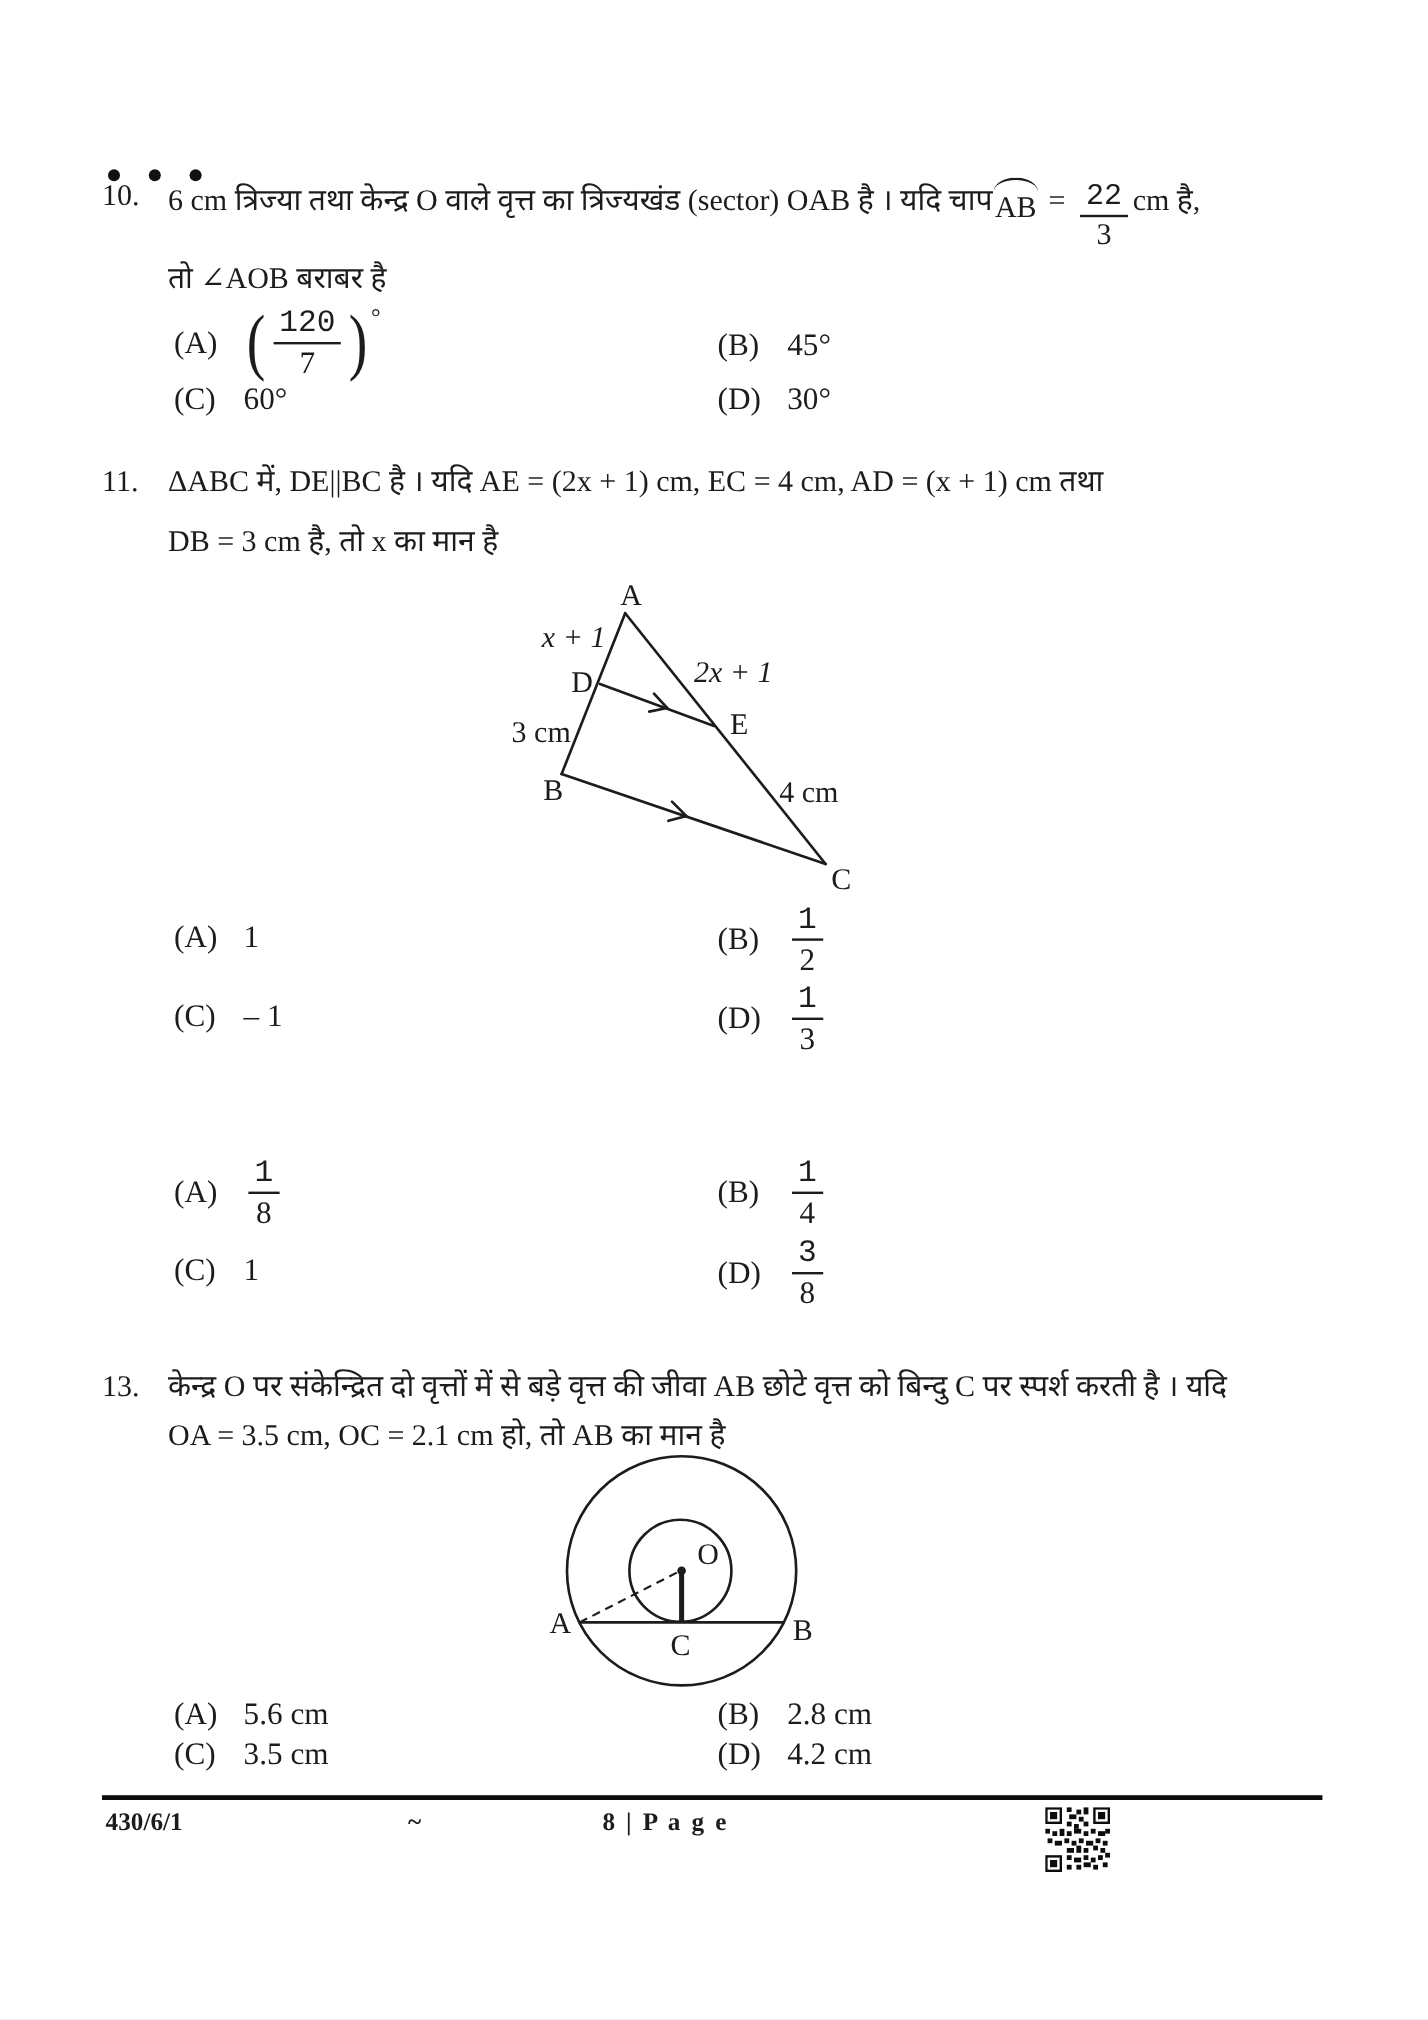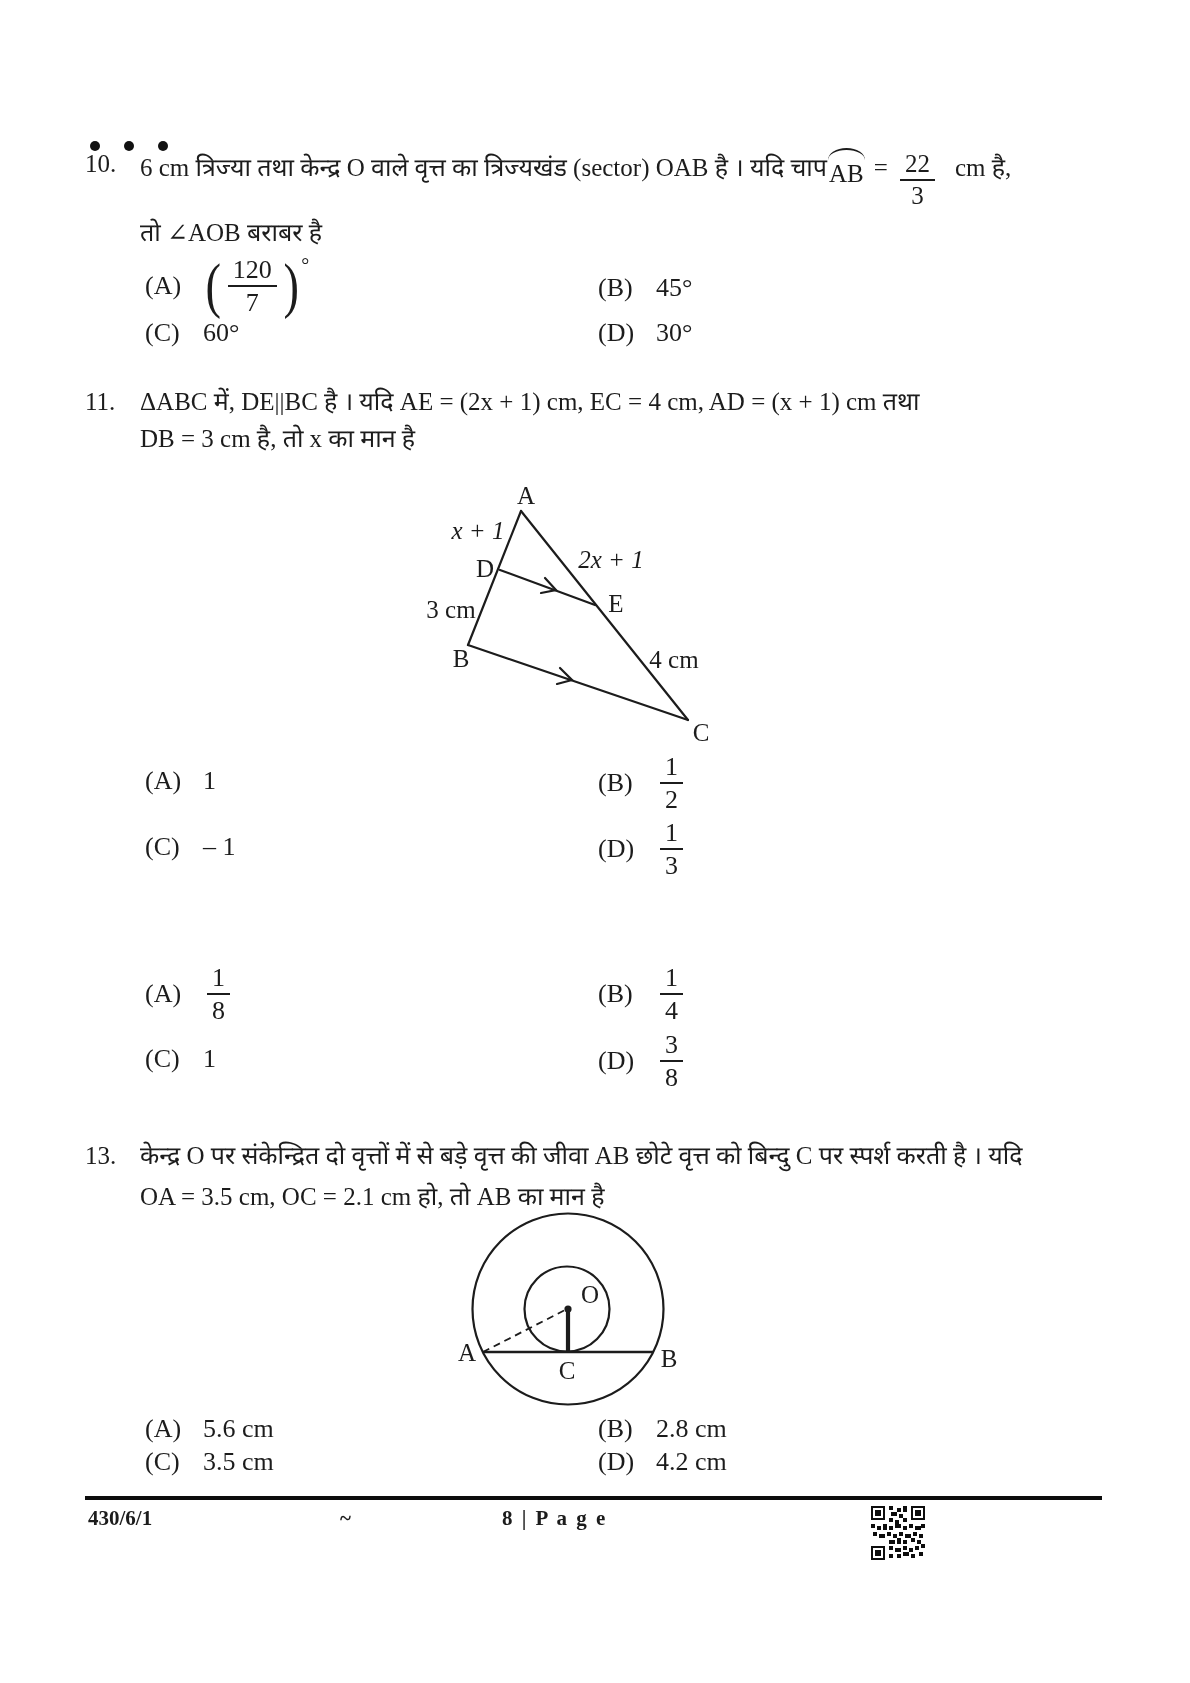--- a/index.html
+++ b/index.html
@@ -19,21 +19,21 @@
   .bullets .dot { width:10px; height:10px; border-radius:50%; background:#111; }
 
   
   .qline { font-size:25px; line-height:36px; white-space:nowrap; }
   .qnum  { display:inline-block; width:55px; font-size:25px; }
   .mathline { display:flex; align-items:flex-start; white-space:nowrap; }
 
   
   .frac { display:inline-flex; flex-direction:column; align-items:center;
           line-height:1.12; font-size:25px; vertical-align:middle; margin:0 4px; }
-  .frac .num { padding:0 5px 1px 5px; border-bottom:2px solid #1c1c1c; }
+  .frac .num { padding:0 5px 1px 5px; border-bottom:2px solid #1c1c1c;font-family:Liberation Mono, monospace; }
   .frac .den { padding:1px 5px 0 5px; }
 
   
   .arc { position:relative; display:inline-block; padding:6px 2px 0 2px; }
   .arc::before { content:""; position:absolute; left:1px; right:1px; top:-2px; height:10px;
                  border-top:2.2px solid #1c1c1c;
                  border-radius:50% 50% 0 0 / 100% 100% 0 0; }
 
   
   .opt-row { left:0; width:1100px; display:block; }
@@ -68,21 +68,21 @@
 
   <div class="abs mathline" style="top:150px; left:85px; height:62px;">
     <span class="qnum">10.</span>
     <span class="qline">6 cm त्रिज्या तथा केन्द्र O वाले वृत्त का त्रिज्यखंड (sector) OAB है । यदि चाप </span>
     <span class="arc qline">AB</span>
     <span class="qline" style="margin:0 8px;">=</span>
     <span class="frac">
       <span class="num">22</span>
       <span class="den">3</span>
     </span>
-    <span class="qline" style="margin-left:16px;">cm है,</span>
+    <span class="qline" style="margin-left:0;">cm है,</span>
   </div>
   <div class="abs qline" style="top:215px; left:140px;">तो ∠AOB बराबर है</div>
 
   <div class="abs opt-row" style="top:255px; height:72px;">
     <div class="opt col1" style="top:0;">
       <span class="opt-label">(A)</span>
       <span class="paren-group">
         <span class="big-paren">(</span>
         <span class="frac">
           <span class="num">120</span>
@@ -103,21 +103,21 @@
       <span>60°</span>
     </div>
     <div class="opt col2" style="top:0;">
       <span class="opt-label">(D)</span>
       <span>30°</span>
     </div>
   </div>
 
   <div class="abs" style="top:384px; left:85px;">
     <div class="qline"><span class="qnum">11.</span><span>ΔABC में, DE||BC है । यदि AE = (2x + 1) cm, EC = 4 cm, AD = (x + 1) cm तथा</span></div>
-    <div class="qline" style="margin-left:55px; margin-top:1px;">DB = 3 cm है, तो x का मान है</div>
+    <div class="qline" style="margin-left:55px; margin-top:14px;">DB = 3 cm है, तो x का मान है</div>
   </div>
 
   <svg class="abs" style="top:455px; left:400px;" width="330" height="295" viewBox="400 455 330 295">
     <g stroke="#1c1c1c" stroke-width="2.2" fill="none" stroke-linecap="round">
       <line x1="521" y1="511" x2="468" y2="645"></line>
       <line x1="521" y1="511" x2="688" y2="720"></line>
       <line x1="468" y1="645" x2="688" y2="720"></line>
       <line x1="500" y1="570" x2="595" y2="605"></line>
       <polyline points="545,578 556,590 541,593"></polyline>
       <polyline points="560,668 572,680 557,684"></polyline>

